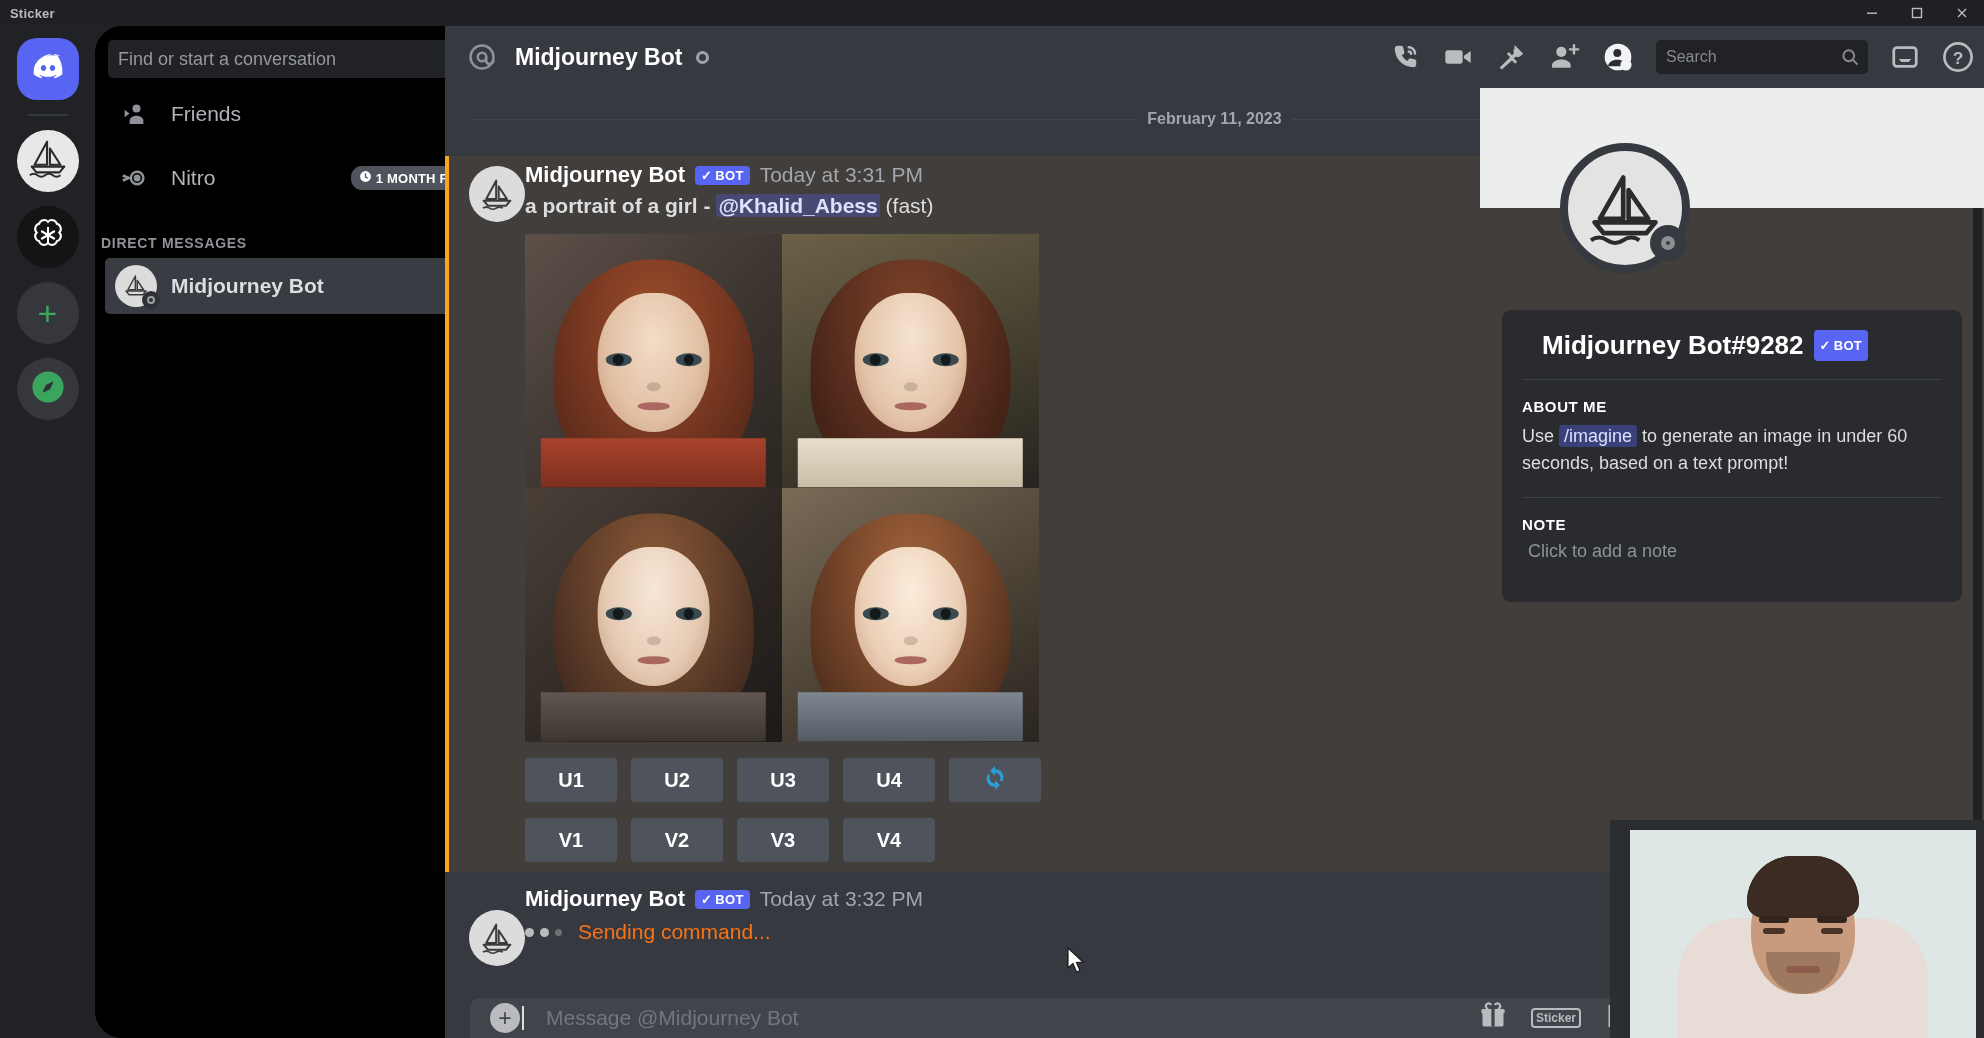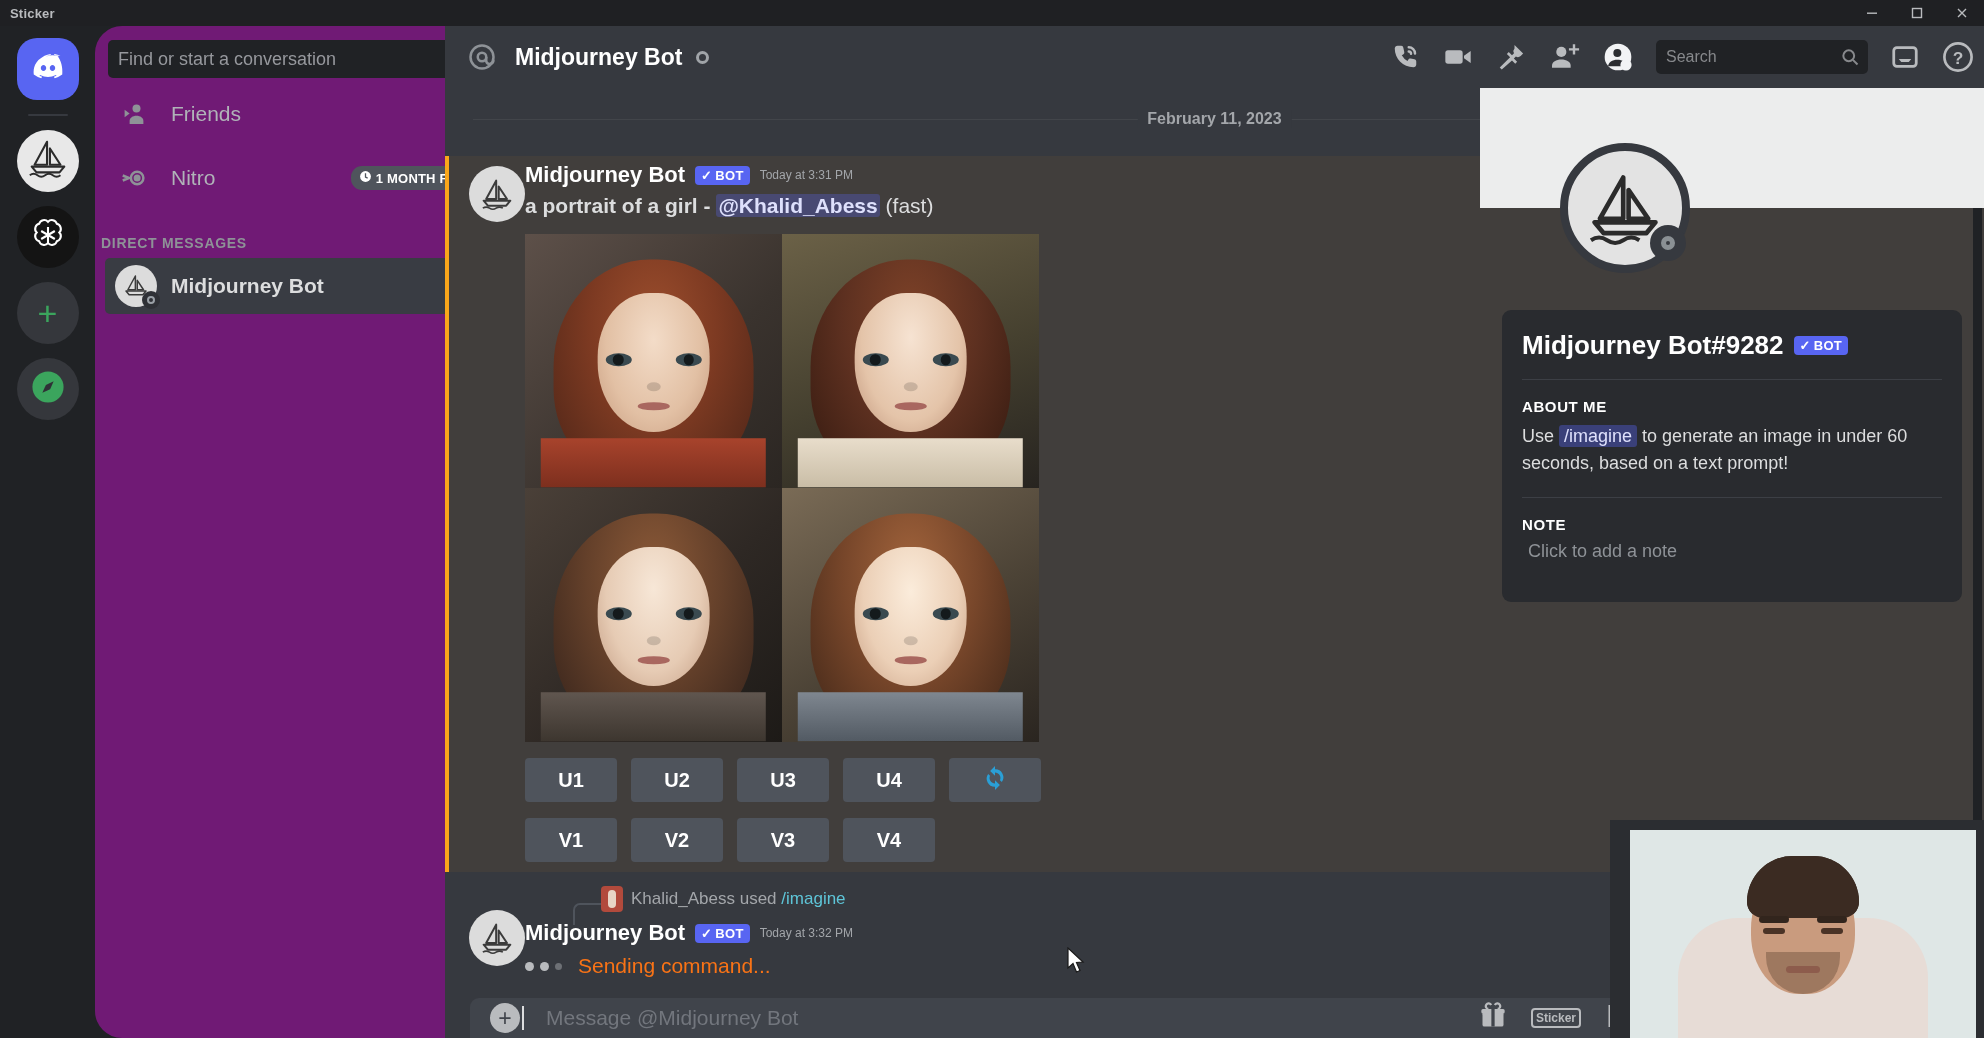--- a/index.html
+++ b/index.html
@@ -26,21 +26,21 @@
   .guild.home { background:#5865f2; border-radius:20px; }
   .guild.white { background:#e8e8e8; }
   .guild.black { background:#141414; }
   .guild.dim { background:#35373c; }
   .rail-sep { width:40px; height:2px; background:#36393f; border-radius:1px;
     margin-bottom:14px; }
   .plus-ico { color:#3ba55d; font-size:34px; font-weight:300; line-height:1; }
 
   
   #dmbar { position:absolute; left:95px; top:26px; width:413px; height:1012px;
-    background:#701a75;border-radius:27px; }
+    background:#000000;border-radius:27px; }
   #searchbtn { margin:14px 13px 0 13px; height:38px; background:#202225;
     border-radius:5px; display:flex; align-items:center; padding:0 10px; }
   #searchbtn span { font-size:18px; color:#96989d; }
   .dmnav { height:56px; margin:8px 10px 0 10px; border-radius:5px; display:flex;
     align-items:center; padding:0 12px; gap:20px; }
   .dmnav .ico { width:34px; display:flex; justify-content:center; color:#8e9297; }
   .dmnav .lbl { font-size:21px; color:#b0b3b8; }
   .nitro-badge { margin-left:auto; background:#4f545c; color:#fff; font-size:13px;
     font-weight:bold; border-radius:11px; padding:4px 11px 4px 8px;
     display:flex; align-items:center; gap:4px; letter-spacing:.2px; }
@@ -91,21 +91,21 @@
     border-left:4px solid #faa61a; padding-left:76px; }
   .msg-av { position:absolute; left:24px; top:10px; width:56px; height:56px;
     border-radius:50%; background:#dcdcdc; display:flex; align-items:center;
     justify-content:center; }
   .msggrp.highlight .msg-av { left:20px; }
   .msg-head { display:flex; align-items:center; gap:10px; }
   .msg-author { font-size:22px; font-weight:bold; color:#fff; }
   .bot-tag { background:#5865f2; color:#fff; font-size:13px; font-weight:bold;
     border-radius:4px; padding:2px 6px; display:flex; align-items:center; gap:3px;
     letter-spacing:.3px; }
-  .msg-time { font-size:12px; color:#a3a6aa; }
+  .msg-time { font-size:21px; color:#a3a6aa; }
   .msg-text { font-size:21px; color:#dcddde; margin-top:6px; font-weight:bold; }
   .mention { background:rgba(88,101,242,.3); color:#dee0fc; border-radius:3px;
     padding:0 2px; font-weight:bold; }
   .msg-text .fast { font-weight:normal; color:#dcddde; }
 
   
   #grid { width:514px; height:508px; margin-top:16px; display:grid;
     grid-template-columns:1fr 1fr; grid-template-rows:1fr 1fr;
     background:#2b2622; overflow:hidden; }
   .cell { position:relative; overflow:hidden; }
@@ -179,21 +179,21 @@
     border-radius:50%; background:#e3e3e3; border:8px solid #36393f;
     display:flex; align-items:center; justify-content:center; }
   #pav .pstatus { position:absolute; right:-4px; bottom:4px; width:36px;
     height:36px; border-radius:50%; background:#36393f;
     display:flex; align-items:center; justify-content:center; }
   #pav .pstatus i { width:14px; height:14px; border-radius:50%;
     border:5px solid #8a9094; display:block; }
   #pcard { position:absolute; left:22px; top:222px; width:460px;
     background:#292b2f; border-radius:9px; padding:20px 20px 24px 20px; }
   #pcard .pname { font-size:26px; font-weight:bold; color:#fff;
-    display:flex; align-items:center; gap:10px; }
+    display:flex; gap:10px;margin-left:20px; }
   #pcard .divider { height:1px; background:#3c3f45; margin:18px 0 18px 0; }
   #pcard .sect-ttl { font-size:15px; font-weight:bold; color:#fff;
     letter-spacing:.6px; margin-bottom:8px; }
   #pcard .sect-body { font-size:18px; color:#dcddde; line-height:1.5; }
   #pcard .code { background:rgba(88,101,242,.38); border-radius:3px;
     padding:1px 5px; color:#dee0fc; }
   #pcard .sect { margin-bottom:20px; }
   #pcard .note { font-size:18px; color:#8e9297; padding-left:6px; }
 
   
@@ -531,31 +531,20 @@
     </div>
     <div class="btnrow">
       <div class="mjbtn">V1</div>
       <div class="mjbtn">V2</div>
       <div class="mjbtn">V3</div>
       <div class="mjbtn">V4</div>
     </div>
   </div>
 
   <div class="msggrp" style="padding-top:14px;">
-    <div class="replyline">
-      <span class="spine"></span>
-      <span class="inner">
-        <span class="ravatar"></span>
-        <span class="rtxt">
-          <span>Khalid_Abess</span>
-          <span>used</span>
-          <span class="cmd">/imagine</span>
-        </span>
-      </span>
-    </div>
     <span class="msg-av" style="top:38px;">
       <svg width="40" height="40" viewBox="0 0 48 48">
         <path d="M23 8 L23 30 L11 30 Z" fill="none" stroke="#3b3b3b" stroke-width="2.4" stroke-linejoin="round"></path>
         <path d="M26 15 L26 30 L36 30 Z" fill="none" stroke="#3b3b3b" stroke-width="2.4" stroke-linejoin="round"></path>
         <path d="M8 32 L40 32 L35 38 L13 38 Z" fill="none" stroke="#3b3b3b" stroke-width="2.4" stroke-linejoin="round"></path>
         <path d="M7 41 q4 -2.6 8 0 q4 2.6 8 0 q4 -2.6 8 0" fill="none" stroke="#3b3b3b" stroke-width="2"></path>
       </svg>
     </span>
     <div class="msg-head">
       <span class="msg-author">Midjourney Bot</span>

